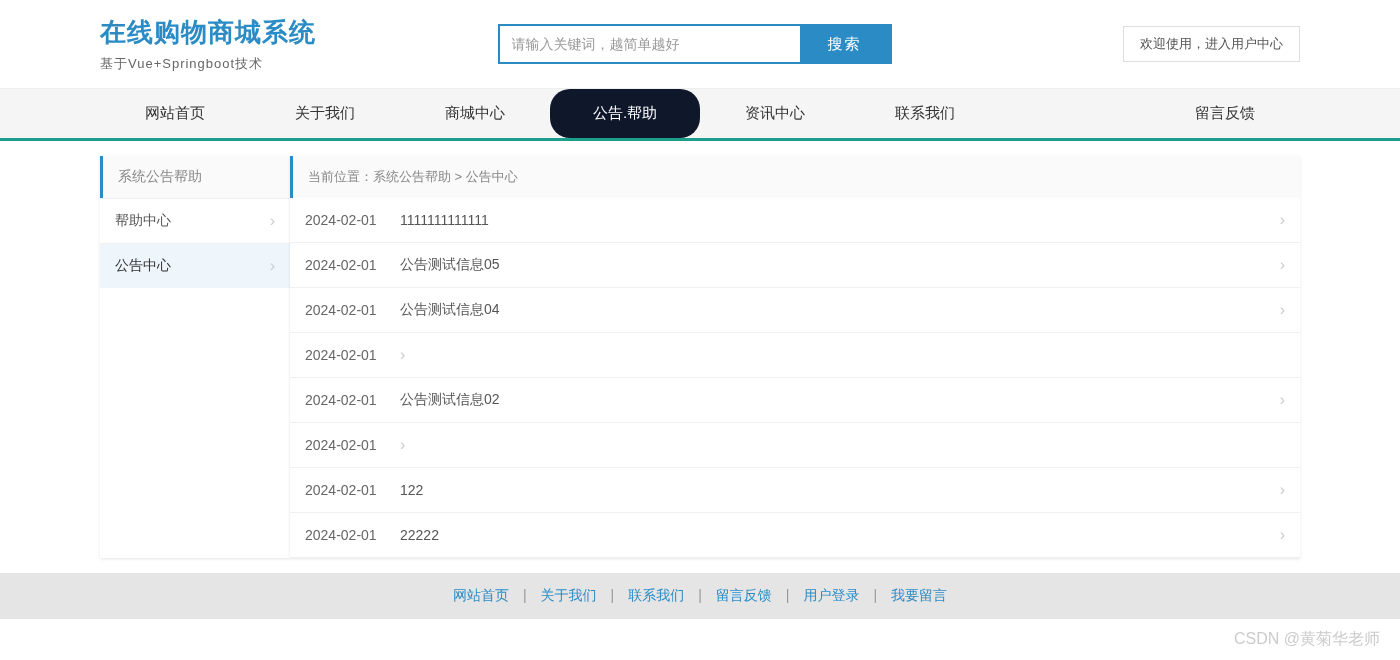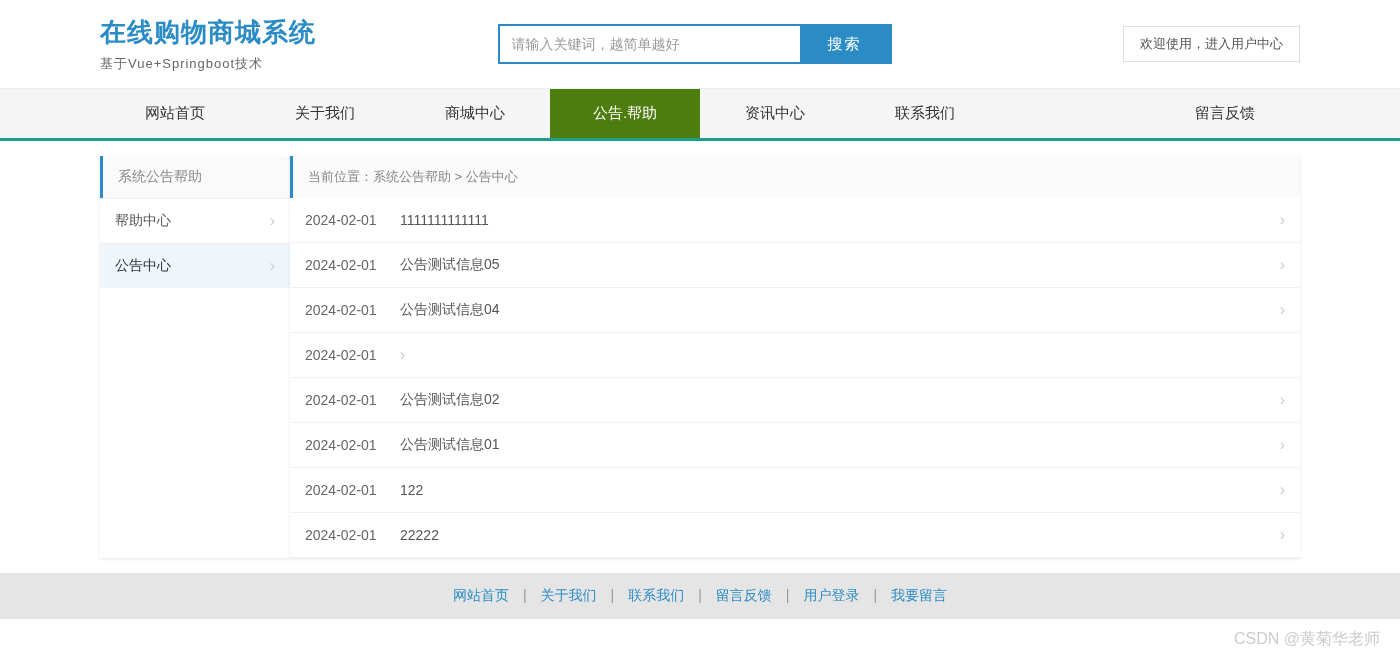--- a/index.html
+++ b/index.html
@@ -14,21 +14,21 @@
     .search-box { display: flex; border: 2px solid #2B8CC5; }
     .search-input { width: 300px; padding: 10px 12px; border: none; outline: none; font-size: 14px; }
     .search-input::placeholder { color: #999; }
     .search-btn { background: #2B8CC5; color: #fff; border: none; padding: 0 28px; font-size: 15px; cursor: pointer; letter-spacing: 2px; }
     
     .user-link { border: 1px solid #ddd; padding: 8px 16px; font-size: 13px; color: #555; cursor: pointer; background: #fff; }
     
     .nav { display: flex; background: #f5f5f5; border-top: 1px solid #eee; }
     .nav-item { flex: 0 0 150px; text-align: center; padding: 15px 0; font-size: 15px; color: #333; cursor: pointer; }
     .nav-item:first-child { margin-left: 100px; }
-    .nav-item.active { background: #4d7c0f; color: #fff; }
+    .nav-item.active { background: #0f172a; color: #fff; border-radius: 20px; }
     .nav-item:last-child { margin-left: auto; margin-right: 100px; }
     .nav-border { height: 3px; background: #1B9E8C; }
     
     .container { display: flex; padding: 15px 100px; }
     
     .sidebar { width: 190px; background: #fff; box-shadow: 0 1px 3px rgba(0,0,0,0.1); }
     .sidebar-header { padding: 12px 15px; font-size: 14px; color: #888; background: #fafafa; border-left: 3px solid #2B8CC5; }
     .sidebar-item { display: flex; justify-content: space-between; align-items: center; padding: 13px 15px; font-size: 14px; color: #555; cursor: pointer; border-top: 1px solid #f0f0f0; }
     .sidebar-item.active { background: #EEF5FB; color: #333; }
     .chevron { color: #ccc; font-size: 16px; }
@@ -115,21 +115,20 @@
           <span class="list-date">2024-02-01</span>
           <span class="list-chevron">›</span>
         </div>
         <div class="list-row">
           <span class="list-date">2024-02-01</span>
           <span class="list-title">公告测试信息02</span>
           <span class="list-chevron">›</span>
         </div>
         <div class="list-row">
           <span class="list-date">2024-02-01</span>
-          <span class="list-title">公告测试信息01</span>
           <span class="list-chevron">›</span>
         </div>
         <div class="list-row">
           <span class="list-date">2024-02-01</span>
           <span class="list-title">122</span>
           <span class="list-chevron">›</span>
         </div>
         <div class="list-row">
           <span class="list-date">2024-02-01</span>
           <span class="list-title">22222</span>

